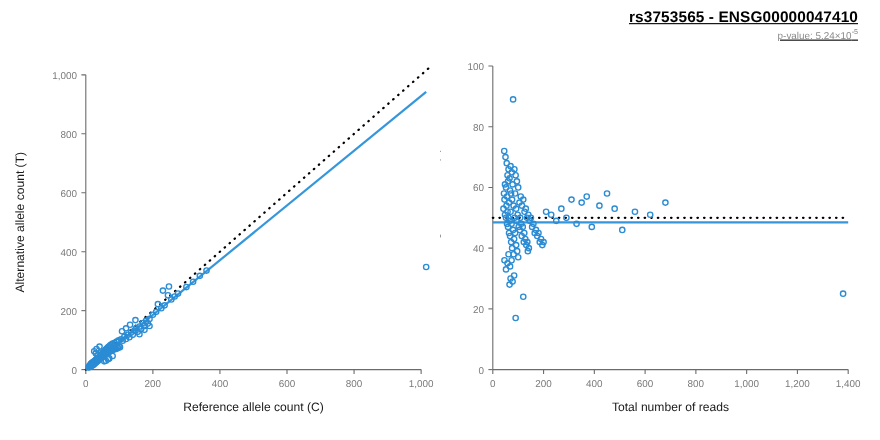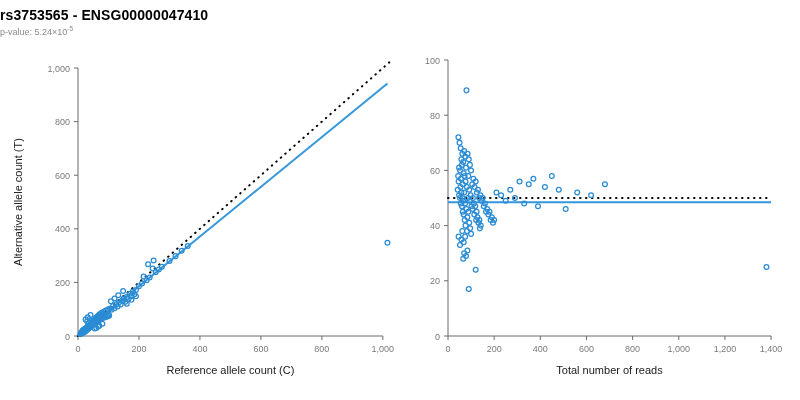--- a/index.html
+++ b/index.html
@@ -18,21 +18,22 @@
     width: 800px;
     height: 400px;
   }
 
   
   #title-block {
     position: absolute;
     top: 0;
     left: 0;
     width: 780px;
-    text-align: left;
+    text-align: right;
+    text-decoration: underline;
   }
   #plot-title {
     font-size: 14px;
     font-weight: bold;
     color: #000000;
     letter-spacing: 0.1px;
     margin-top: 7px;
     line-height: 16px;
   }
   #plot-subtitle {

